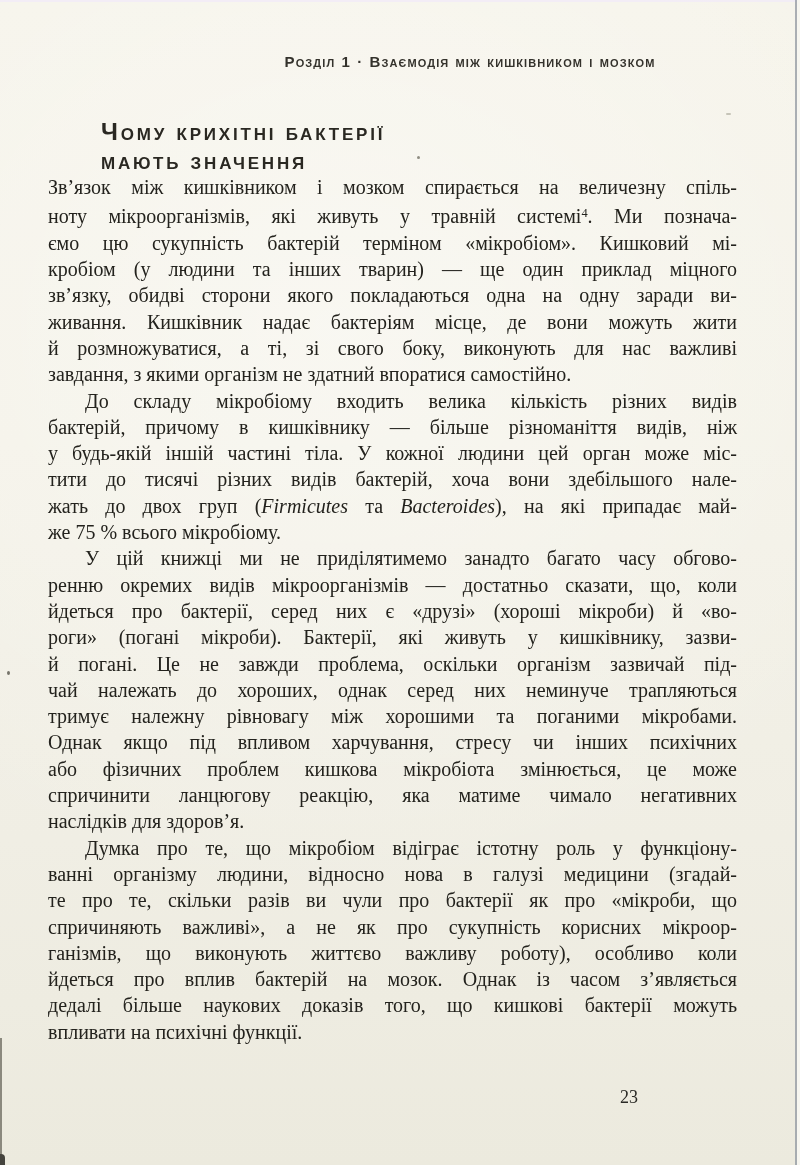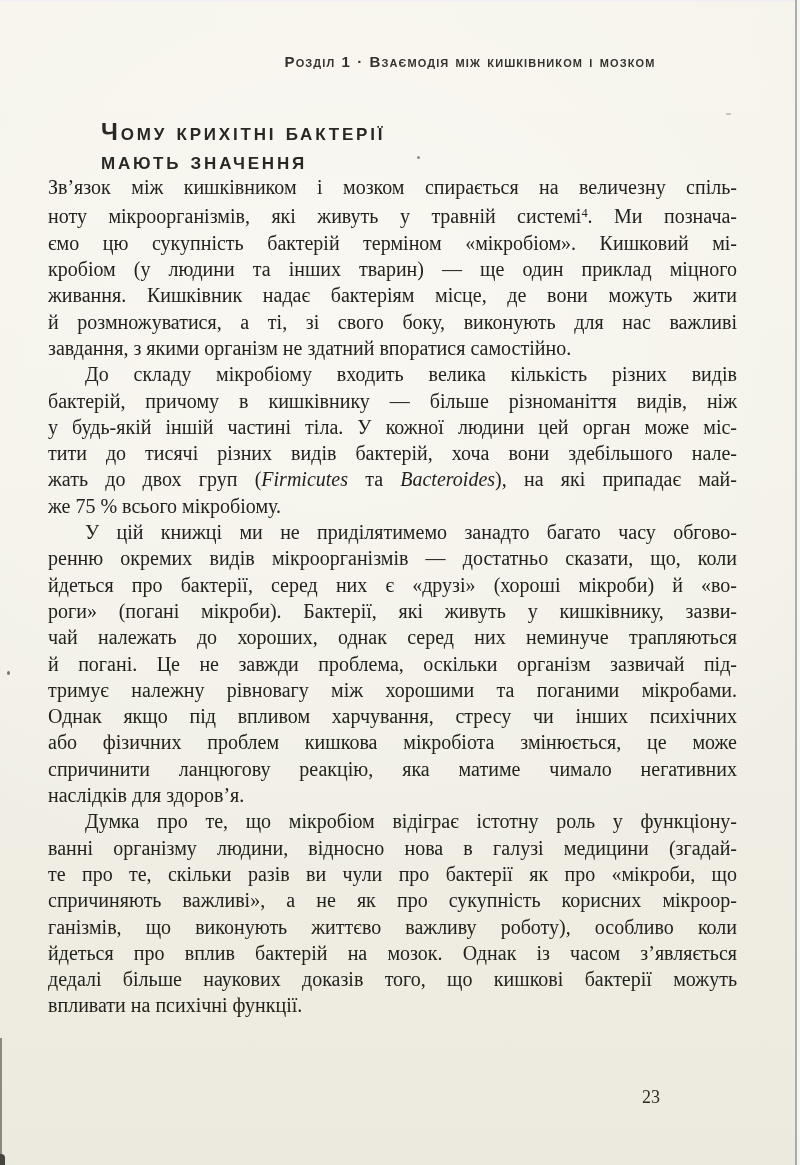--- a/index.html
+++ b/index.html
@@ -61,56 +61,57 @@
     line-height:26.3px;
     color:var(--ink);
   }
   .line{}
   .line.j{ text-align:justify; text-align-last:justify; text-justify:inter-word; }
   .line.indent{ text-indent:37px; }
   .italic{ font-style:italic;margin-top:48px; }
   .sup{ font-size:0.62em; vertical-align:0.5em; letter-spacing:0; }
   .page-number{
     position:absolute; top:1087px; left:620px; width:40px;
-    text-align:right;
+    text-align:left;
     font-size:18px;
     color:#2b2a26;
   }
 </style>
 </head>
 <body>
 
 <div class="page">
   <div class="running-header">Розділ 1 · Взаємодія між кишківником і мозком</div>
 
   <h1 class="chapter-title">
     <span class="title-line">Чому крихітні бактерії</span>
     <span class="title-line">мають значення</span>
   </h1>
 
   <div class="body-text" id="body-text">
       <div class="line j"><span>Зв’язок між кишківником і мозком спирається на величезну спіль-</span></div>
       <div class="line j"><span>ноту мікроорганізмів, які живуть у травній системі</span><span class="sup">4</span><span>. Ми познача-</span></div>
       <div class="line j"><span>ємо цю сукупність бактерій терміном «мікробіом». Кишковий мі-</span></div>
       <div class="line j"><span>кробіом (у людини та інших тварин) — ще один приклад міцного</span></div>
+      <div class="line j"><span>зв’язку, обидві сторони якого покладаються одна на одну заради ви-</span></div>
       <div class="line j"><span>живання. Кишківник надає бактеріям місце, де вони можуть жити</span></div>
       <div class="line j"><span>й розмножуватися, а ті, зі свого боку, виконують для нас важливі</span></div>
       <div class="line"><span>завдання, з якими організм не здатний впоратися самостійно.</span></div>
       <div class="line j indent"><span>До складу мікробіому входить велика кількість різних видів</span></div>
       <div class="line j"><span>бактерій, причому в кишківнику — більше різноманіття видів, ніж</span></div>
       <div class="line j"><span>у будь-якій іншій частині тіла. У кожної людини цей орган може міс-</span></div>
       <div class="line j"><span>тити до тисячі різних видів бактерій, хоча вони здебільшого нале-</span></div>
       <div class="line j"><span>жать до двох груп (</span><span class="italic">Firmicutes</span><span> та </span><span class="italic">Bacteroides</span><span>), на які припадає май-</span></div>
       <div class="line"><span>же 75 % всього мікробіому.</span></div>
       <div class="line j indent"><span>У цій книжці ми не приділятимемо занадто багато часу обгово-</span></div>
       <div class="line j"><span>ренню окремих видів мікроорганізмів — достатньо сказати, що, коли</span></div>
       <div class="line j"><span>йдеться про бактерії, серед них є «друзі» (хороші мікроби) й «во-</span></div>
       <div class="line j"><span>роги» (погані мікроби). Бактерії, які живуть у кишківнику, зазви-</span></div>
+      <div class="line j"><span>й погані. Це не завжди проблема, оскільки організм зазвичай під-</span></div>
       <div class="line j"><span>чай належать до хороших, однак серед них неминуче трапляються</span></div>
-      <div class="line j"><span>й погані. Це не завжди проблема, оскільки організм зазвичай під-</span></div>
       <div class="line j"><span>тримує належну рівновагу між хорошими та поганими мікробами.</span></div>
       <div class="line j"><span>Однак якщо під впливом харчування, стресу чи інших психічних</span></div>
       <div class="line j"><span>або фізичних проблем кишкова мікробіота змінюється, це може</span></div>
       <div class="line j"><span>спричинити ланцюгову реакцію, яка матиме чимало негативних</span></div>
       <div class="line"><span>наслідків для здоров’я.</span></div>
       <div class="line j indent"><span>Думка про те, що мікробіом відіграє істотну роль у функціону-</span></div>
       <div class="line j"><span>ванні організму людини, відносно нова в галузі медицини (згадай-</span></div>
       <div class="line j"><span>те про те, скільки разів ви чули про бактерії як про «мікроби, що</span></div>
       <div class="line j"><span>спричиняють важливі», а не як про сукупність корисних мікроор-</span></div>
       <div class="line j"><span>ганізмів, що виконують життєво важливу роботу), особливо коли</span></div>

